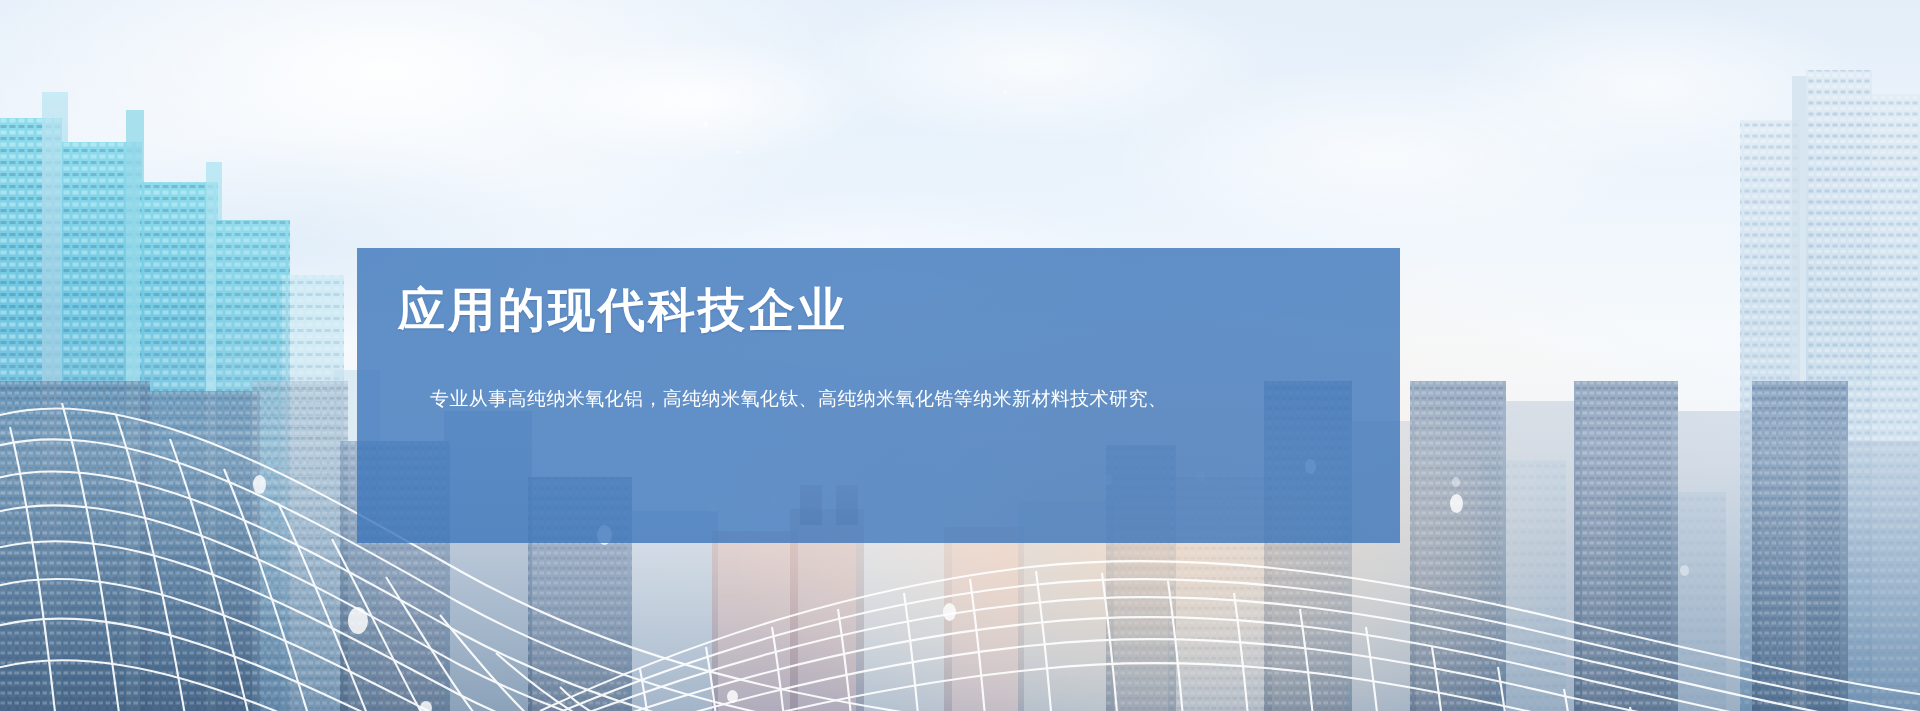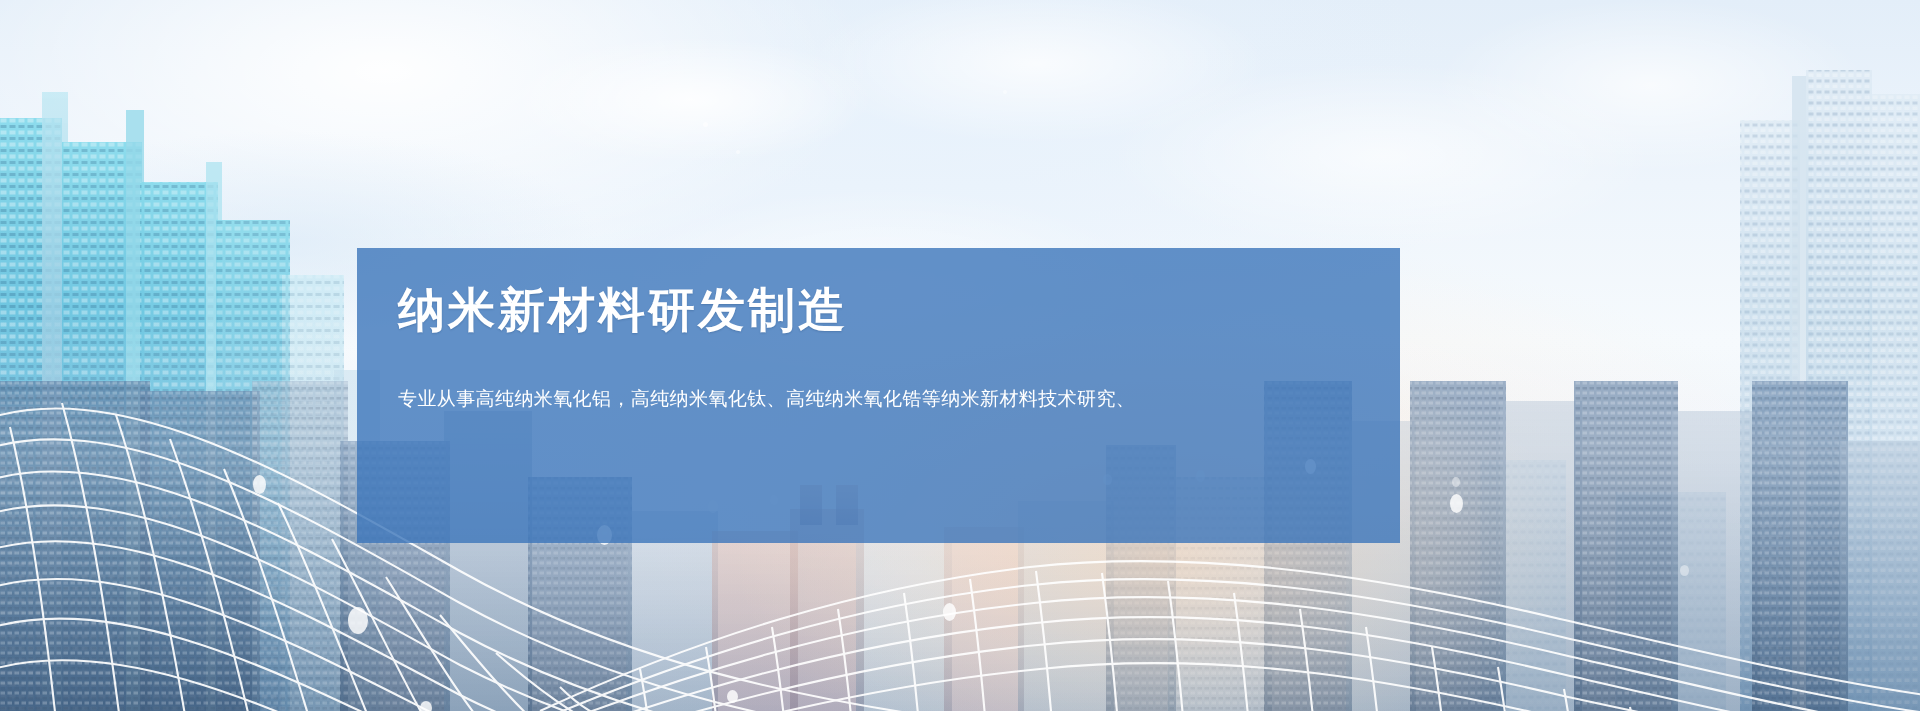--- a/index.html
+++ b/index.html
@@ -99,21 +99,21 @@
   }
   .hero-sub {
     margin-top:42px;
     color:#ffffff;
     font-size:19px;
     font-weight:400;
     line-height:2.12;
     letter-spacing:.4px;
     max-width:800px;
   }
-  .hero-sub p { white-space:nowrap; }
+  .hero-sub p { white-space:nowrap;margin-left:32px; }
 </style>
 </head>
 <body>
 
 <div id="banner">
 
   <div class="sky"></div>
   <div class="clouds"></div>
 
   <div class="city">
@@ -314,21 +314,21 @@
     <i style="left:1450px; top:494px;  width:13px; height:19px;"></i>
     <i style="left:1452px; top:477px;  width:8px;  height:10px; opacity:.5;"></i>
     <i style="left:1680px; top:565px;  width:9px;  height:11px; opacity:.5;"></i>
     <i style="left:703px;  top:122px;  width:5px;  height:5px;  opacity:.7;"></i>
     <i style="left:736px;  top:150px;  width:4px;  height:4px;  opacity:.6;"></i>
     <i style="left:1003px; top:90px;   width:4px;  height:4px;  opacity:.55;"></i>
   </div>
 
   <div id="panel">
     <div class="inner">
-      <h1 class="hero-title">纳米新材料研发制造</h1>
+      <h1 class="hero-title">应用的现代科技企业</h1>
 
       <div class="hero-sub">
         <p>专业从事高纯纳米氧化铝，高纯纳米氧化钛、高纯纳米氧化锆等纳米新材料技术研究、</p>
       </div>
     </div>
   </div>
 
 </div>
 
 </body></html>

